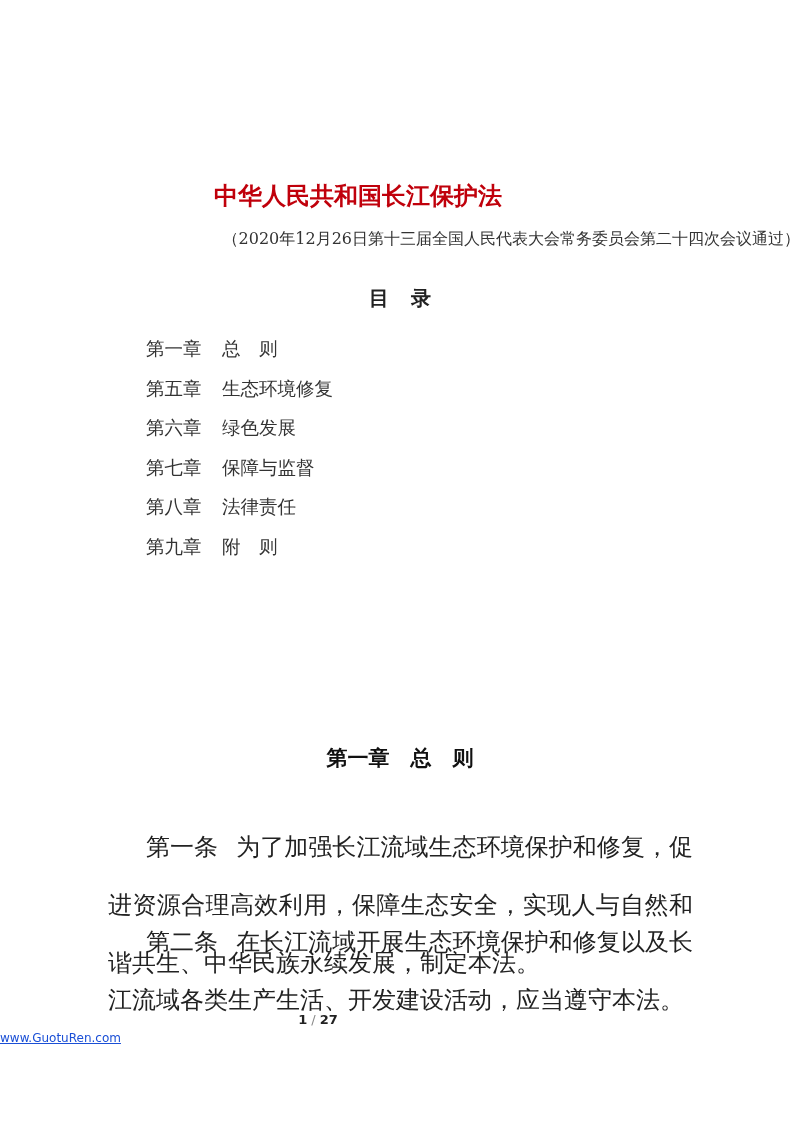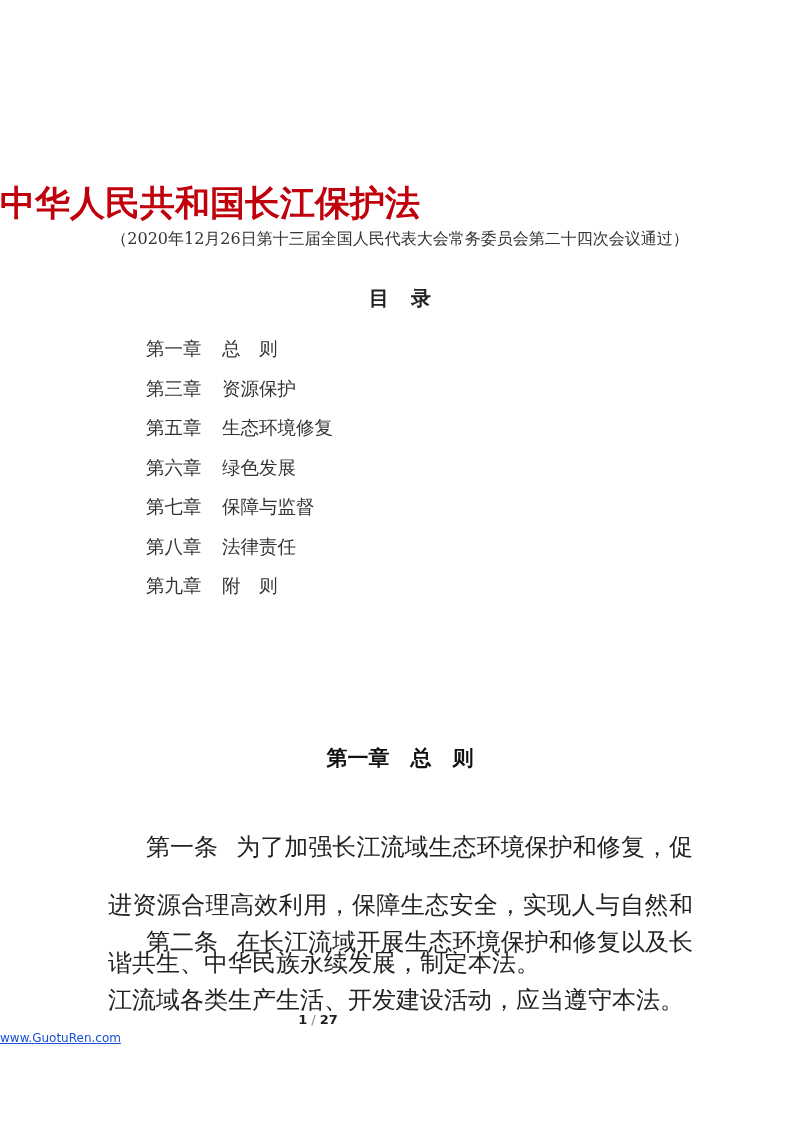--- a/index.html
+++ b/index.html
@@ -1,21 +1,21 @@
 <!DOCTYPE html>
 <html><head>
   <meta charset="utf-8">
   <style>
     html, body { margin: 0; padding: 0; background: #ffffff; }
     body { width: 800px; height: 1132px; position: relative; overflow: hidden;
            font-family: "DejaVu Serif", "Liberation Serif", serif; color: #222; }
-    .title { position: absolute; top: 180px; left: 0; width: 716px; text-align: left;
+    .title { position: absolute; top: 180px; left: 0; width: 716px; text-align: center;
              font-family: "DejaVu Sans", "Liberation Sans", sans-serif; font-weight: bold;
-             font-size: 35px; color: #c0000b; letter-spacing: 0px; }
-    .subtitle { position: absolute; top: 229px; left: 0; width: 800px; text-align: center;
+             font-size: 24px; color: #c0000b; letter-spacing: 0px; }
+    .subtitle { position: absolute; top: 229px; left: 0; width: 800px; text-align: right;
                 font-size: 16px; color: #333; }
     .toc-title { position: absolute; top: 285px; left: 0; width: 800px; text-align: center;
                  font-family: Liberation Serif, serif; font-weight: bold;
                  font-size: 20px; color: #222; }
     .toc-title span.gap { display: inline-block; width: 22px; }
     .toc { position: absolute; top: 336px; left: 146px; }
     .toc-item { height: 39.5px; font-size: 18.5px; color: #333; white-space: pre; }
     .toc-item .num { display: inline-block; width: 76px; }
     .chapter-title { position: absolute; top: 744px; left: 0; width: 800px; text-align: center;
                      font-family: "DejaVu Sans", "Liberation Sans", sans-serif; font-weight: bold;
@@ -38,21 +38,20 @@
 
 <div class="title">中华人民共和国长江保护法</div>
 <div class="subtitle">（2020年12月26日第十三届全国人民代表大会常务委员会第二十四次会议通过）</div>
 
 <div class="toc-title">
   <span>目</span><span class="gap"></span><span>录</span>
 </div>
 
 <div class="toc">
   <div class="toc-item"><span class="num">第一章</span><span>总　则</span></div>
-  <div class="toc-item"><span class="num">第三章</span><span>资源保护</span></div>
   <div class="toc-item"><span class="num">第五章</span><span>生态环境修复</span></div>
   <div class="toc-item"><span class="num">第六章</span><span>绿色发展</span></div>
   <div class="toc-item"><span class="num">第七章</span><span>保障与监督</span></div>
   <div class="toc-item"><span class="num">第八章</span><span>法律责任</span></div>
   <div class="toc-item"><span class="num">第九章</span><span>附　则</span></div>
 </div>
 
 <div class="chapter-title">第一章　总　则</div>
 
 <div class="article a1"><span class="label">第一条</span><span>为了加强长江流域生态环境保护和修复，促进资源合理高效利用，保障生态安全，实现人与自然和谐共生、中华民族永续发展，制定本法。</span></div>

